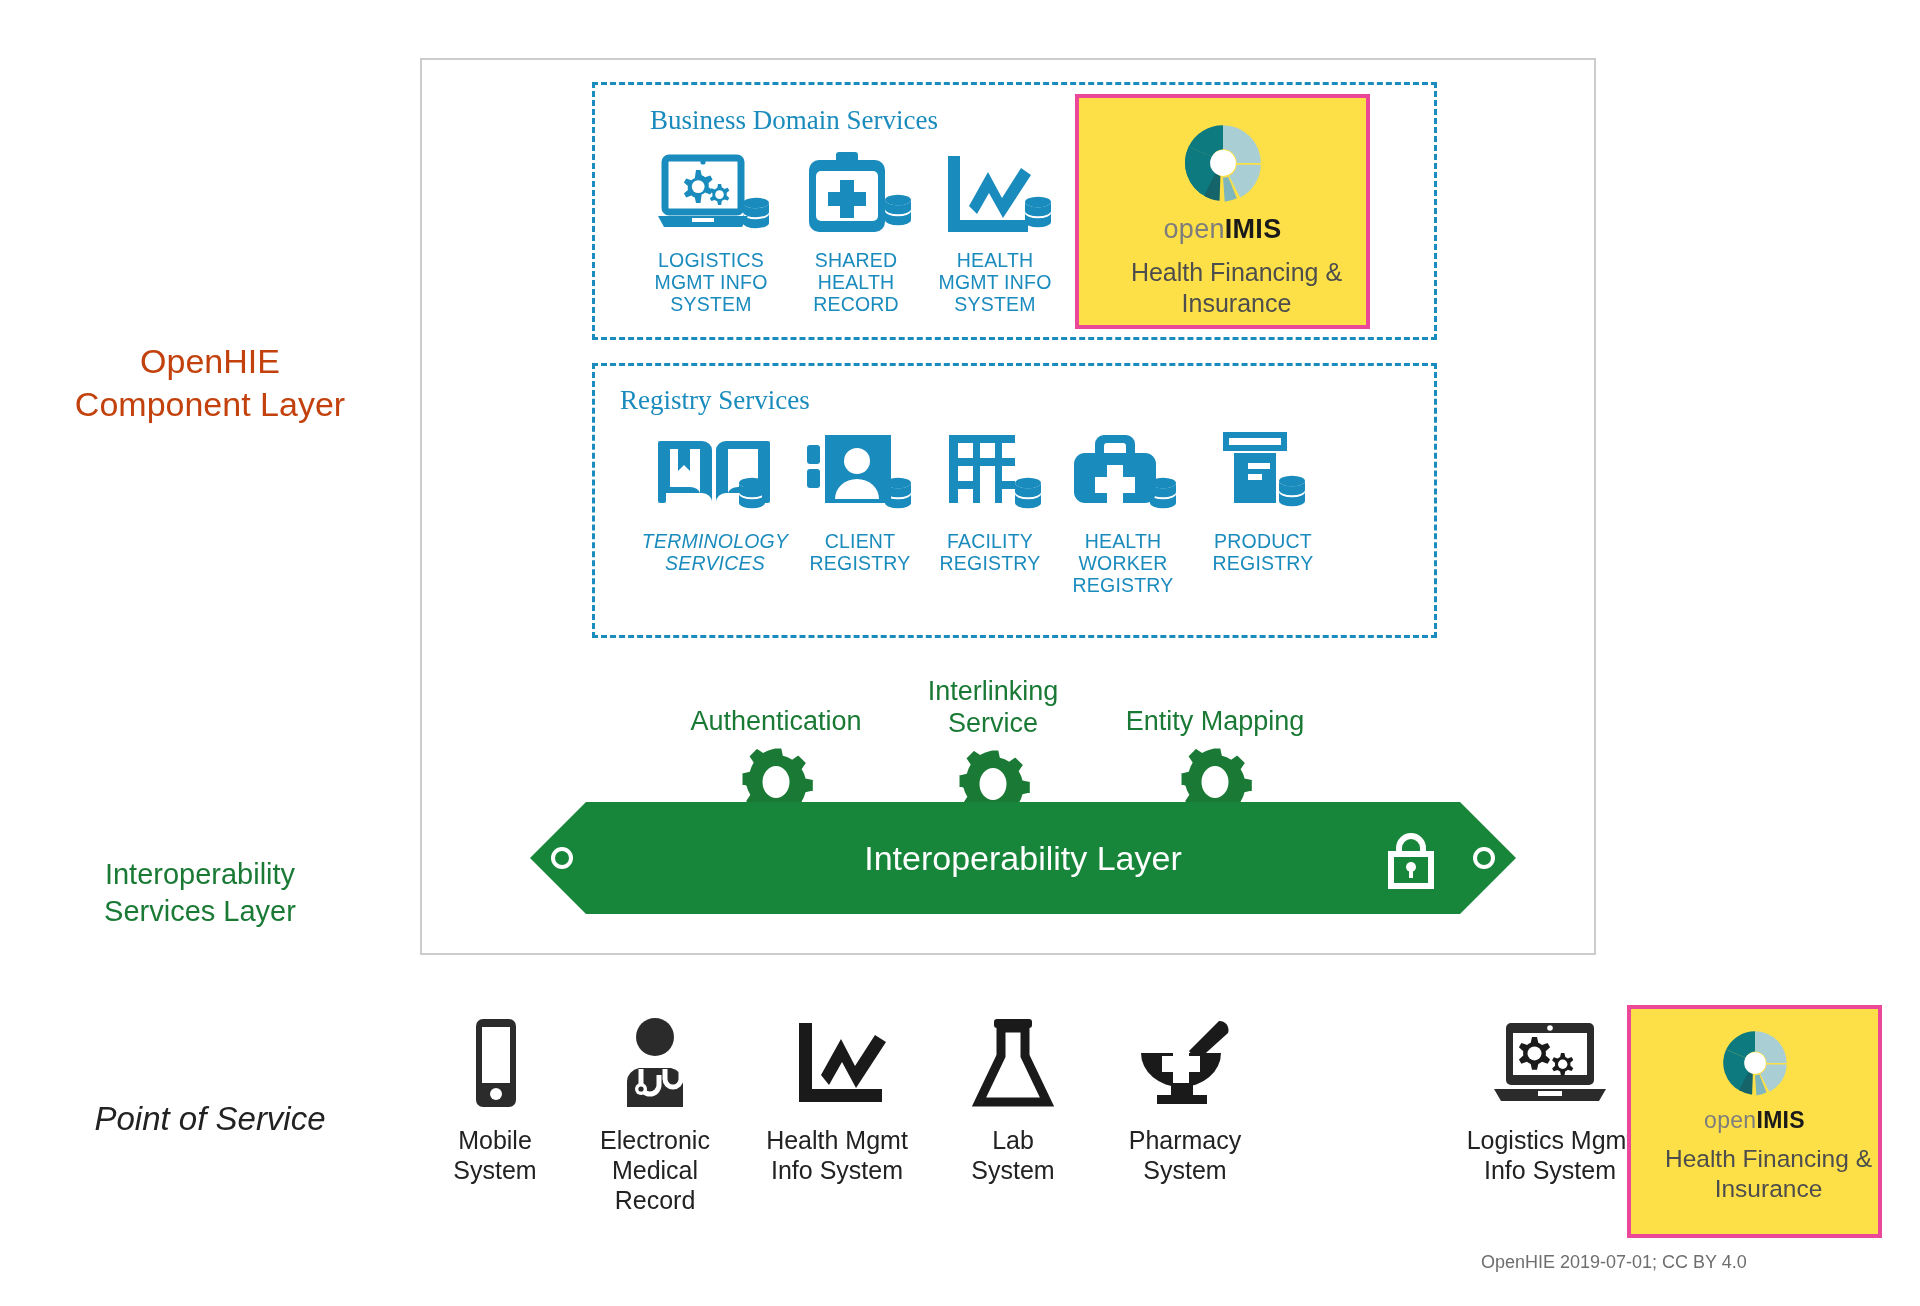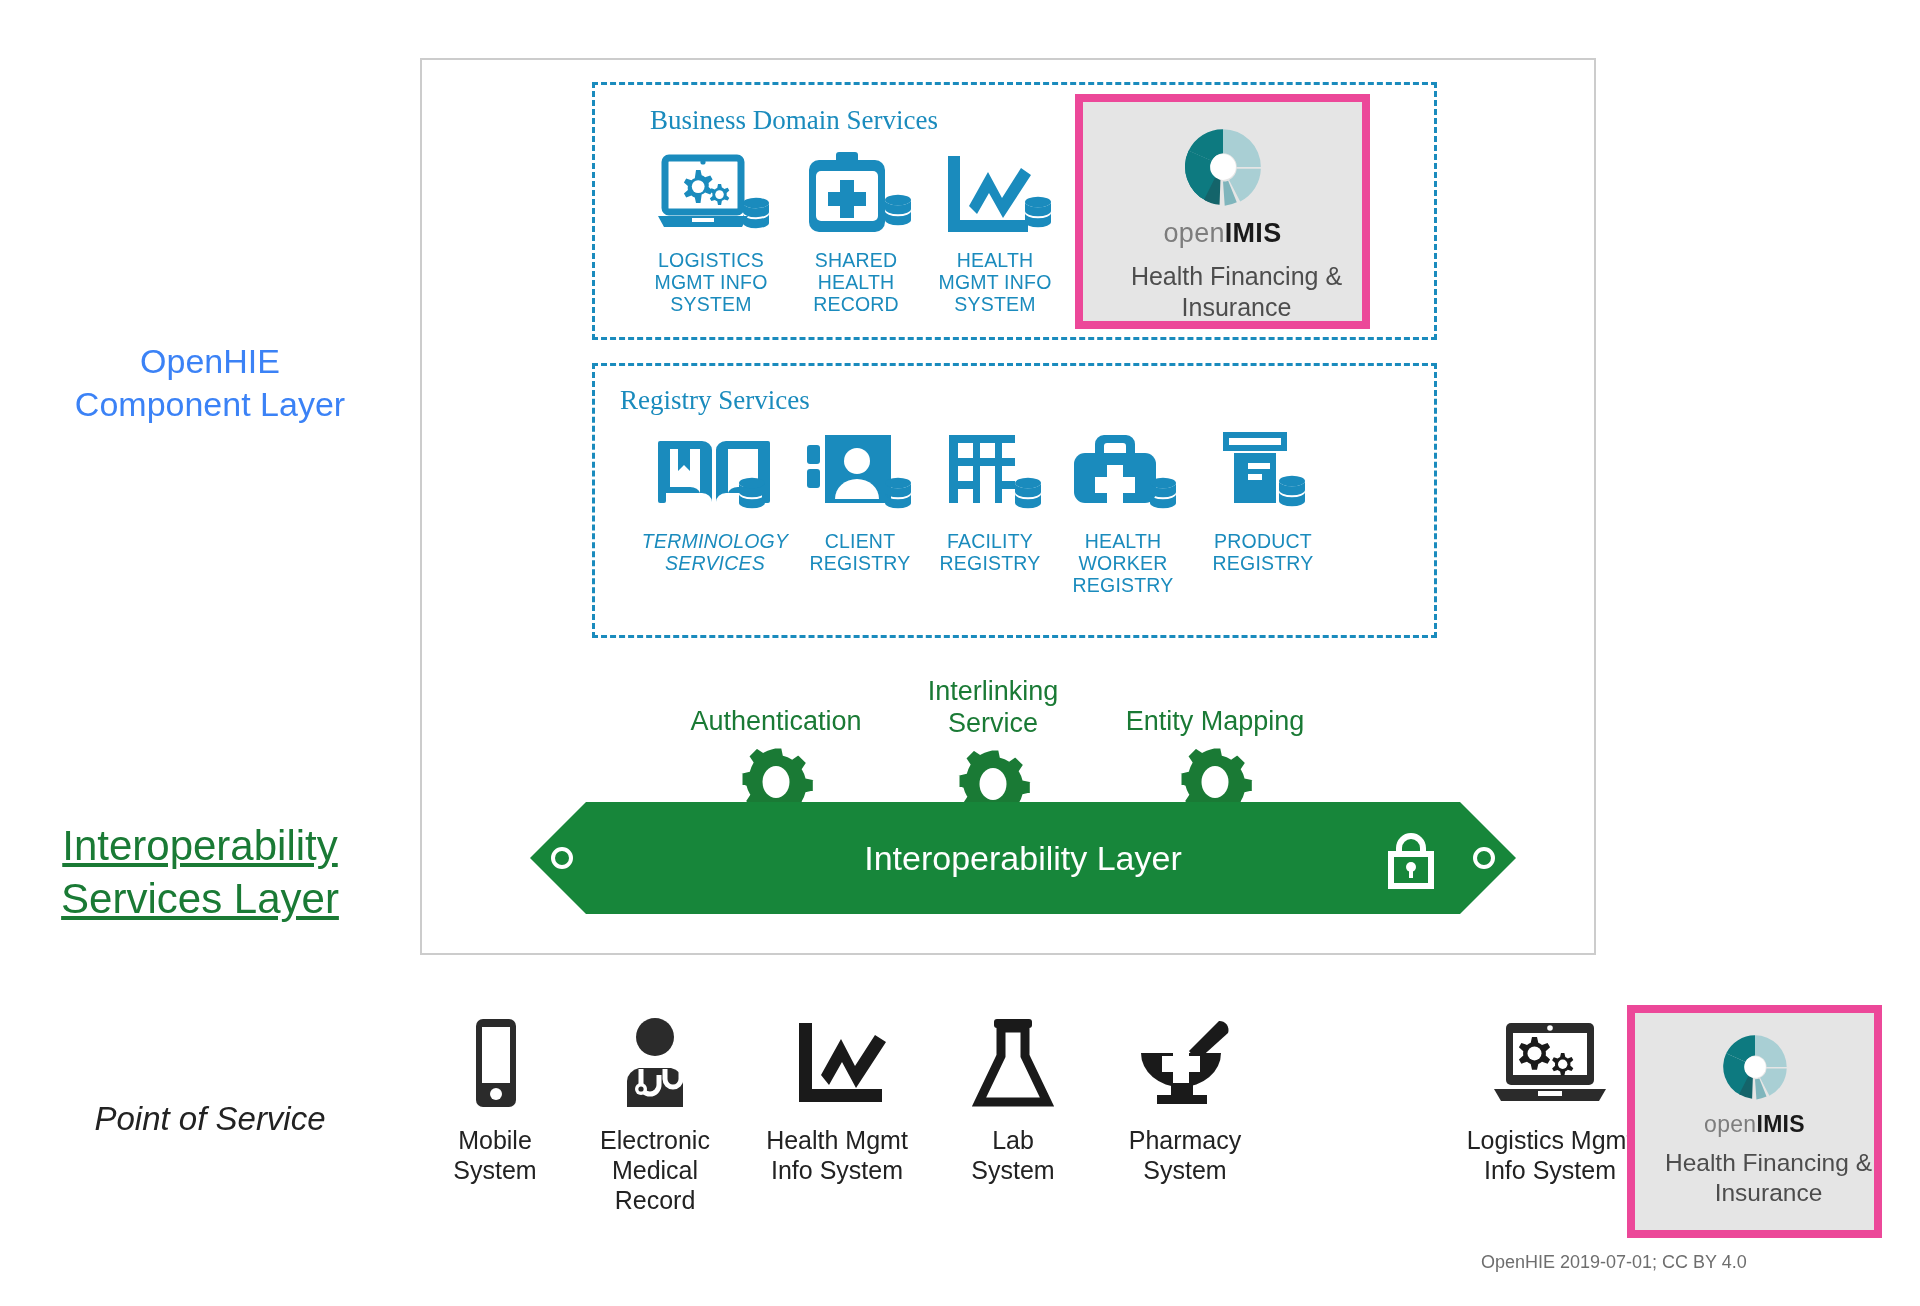--- a/index.html
+++ b/index.html
@@ -16,25 +16,25 @@
 
   
   .layer-label {
     position: absolute;
     text-align: center;
     line-height: 1.26;
     font-weight: 400;
   }
   #label-openhie {
     left: 20px; top: 340px; width: 380px;
-    font-size: 34px; color: #3b82f6;
+    font-size: 34px; color: #c2410c;
   }
   #label-interop {
-    left: 10px; top: 820px; width: 380px;
-    font-size: 42px; color: #1a7a35; text-decoration: underline;
+    left: 10px; top: 856px; width: 380px;
+    font-size: 29px; color: #1a7a35;
   }
   #label-pos {
     left: 20px; top: 1098px; width: 380px;
     font-size: 33px; color: #222222; font-style: italic;
   }
 
   
   #outer-frame {
     position: absolute;
     left: 420px; top: 58px;
@@ -87,22 +87,22 @@
     font-size: 25px;
     line-height: 1.2;
     color: #222222;
     letter-spacing: 0;
     margin-top: 14px;
   }
 
   
   .imis-box {
     position: absolute;
-    border: 8px solid #ec4899;
-    background: #e5e5e5;
+    border: 4px solid #ec4899;
+    background: #fde047;
     box-sizing: border-box;
     display: flex;
     flex-direction: column;
     align-items: center;
   }
   #imis-top {
     left: 1075px; top: 94px;
     width: 295px; height: 235px;
     padding-top: 22px;
   }

